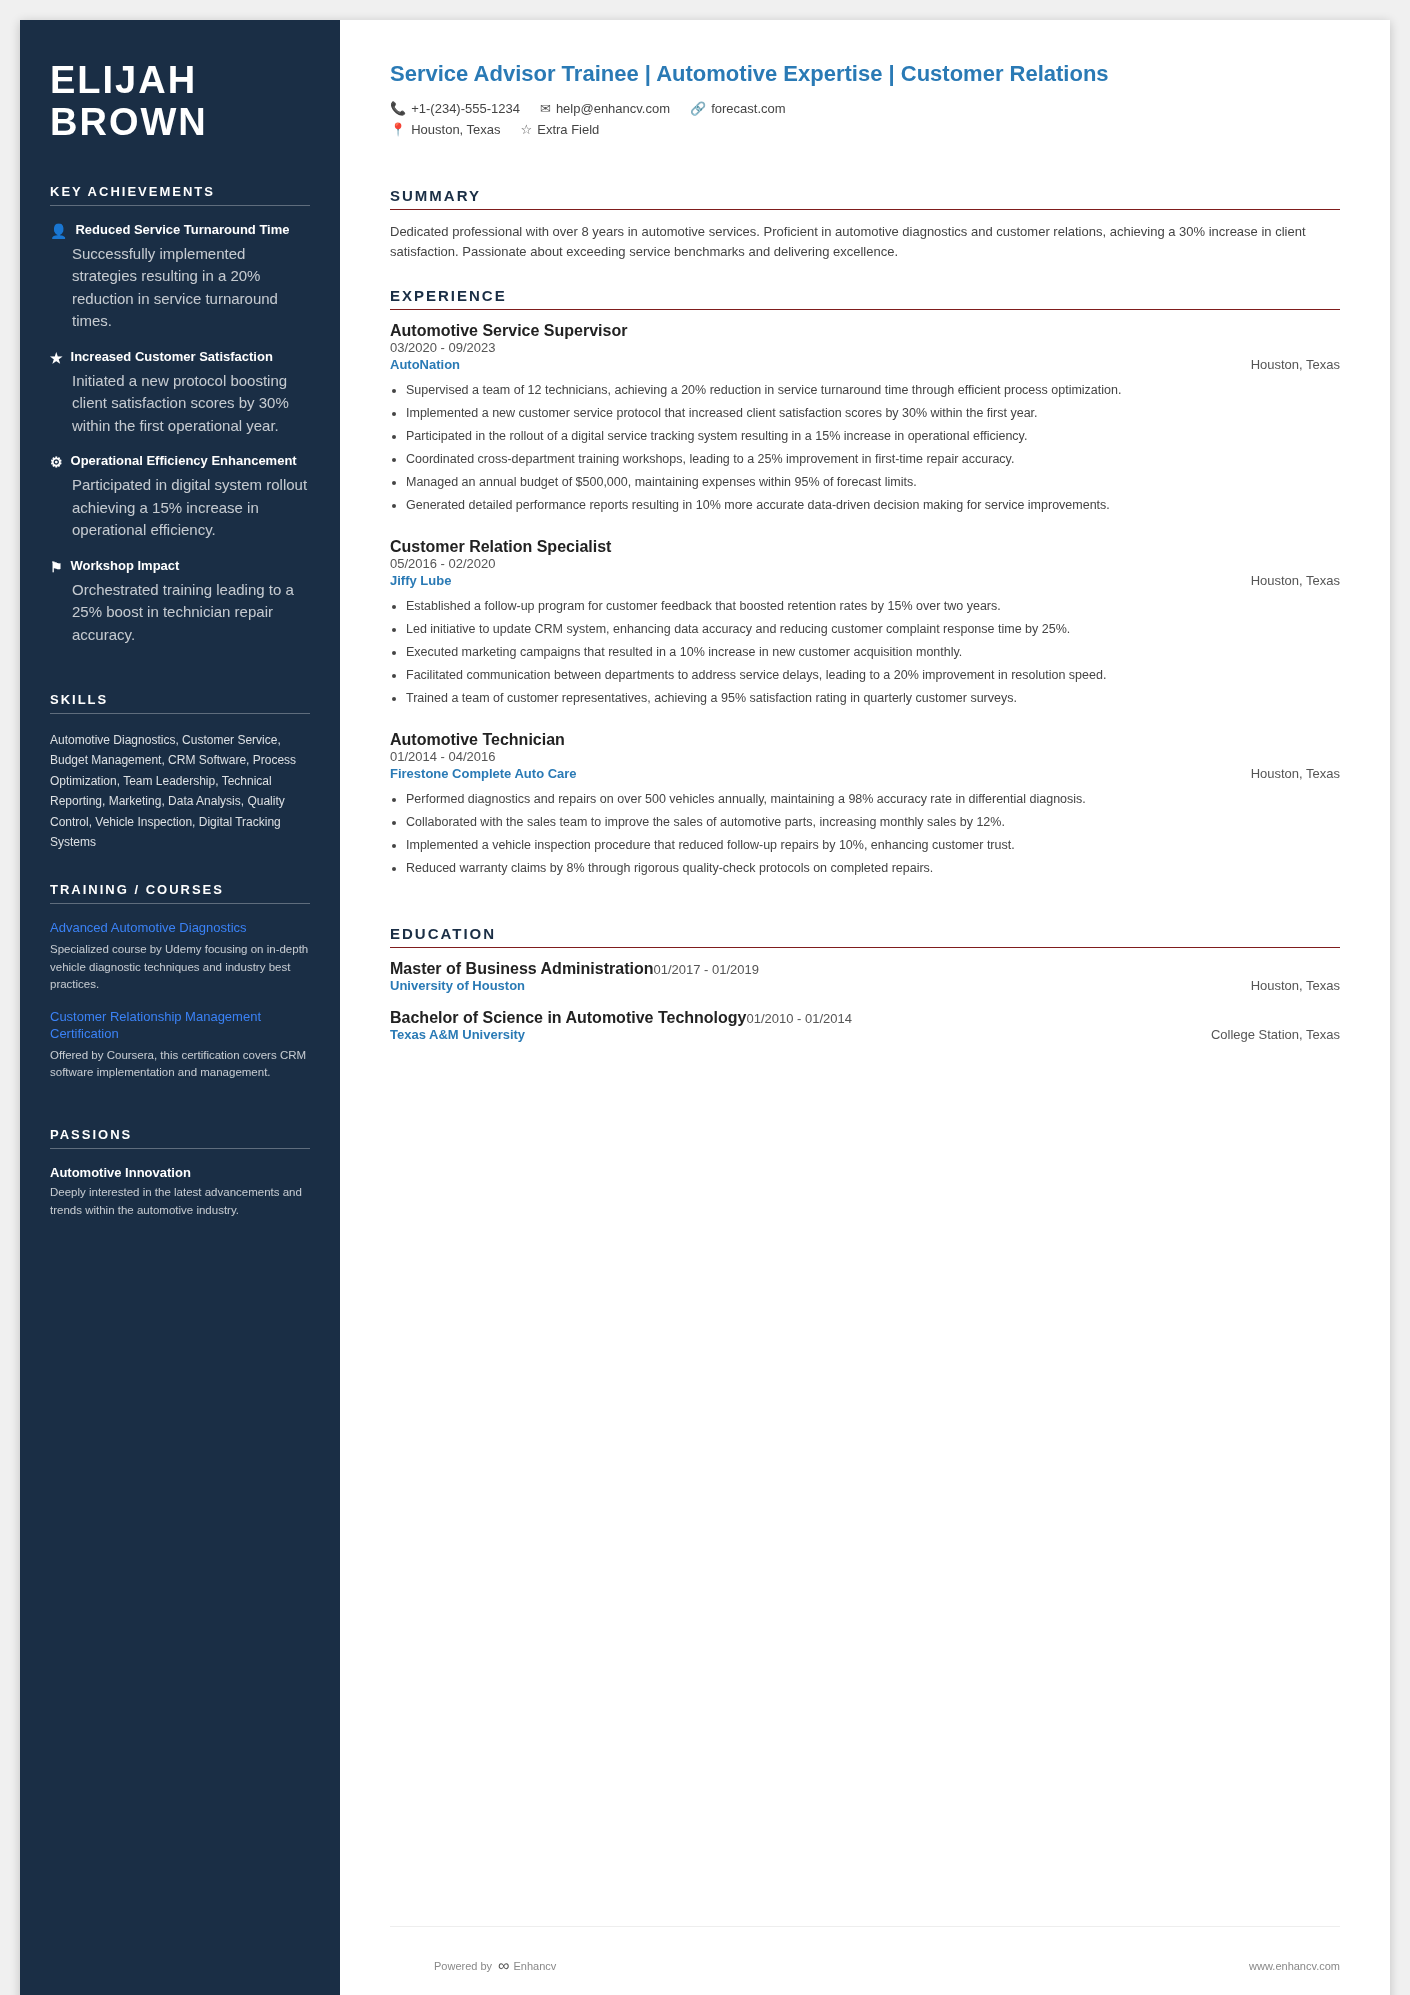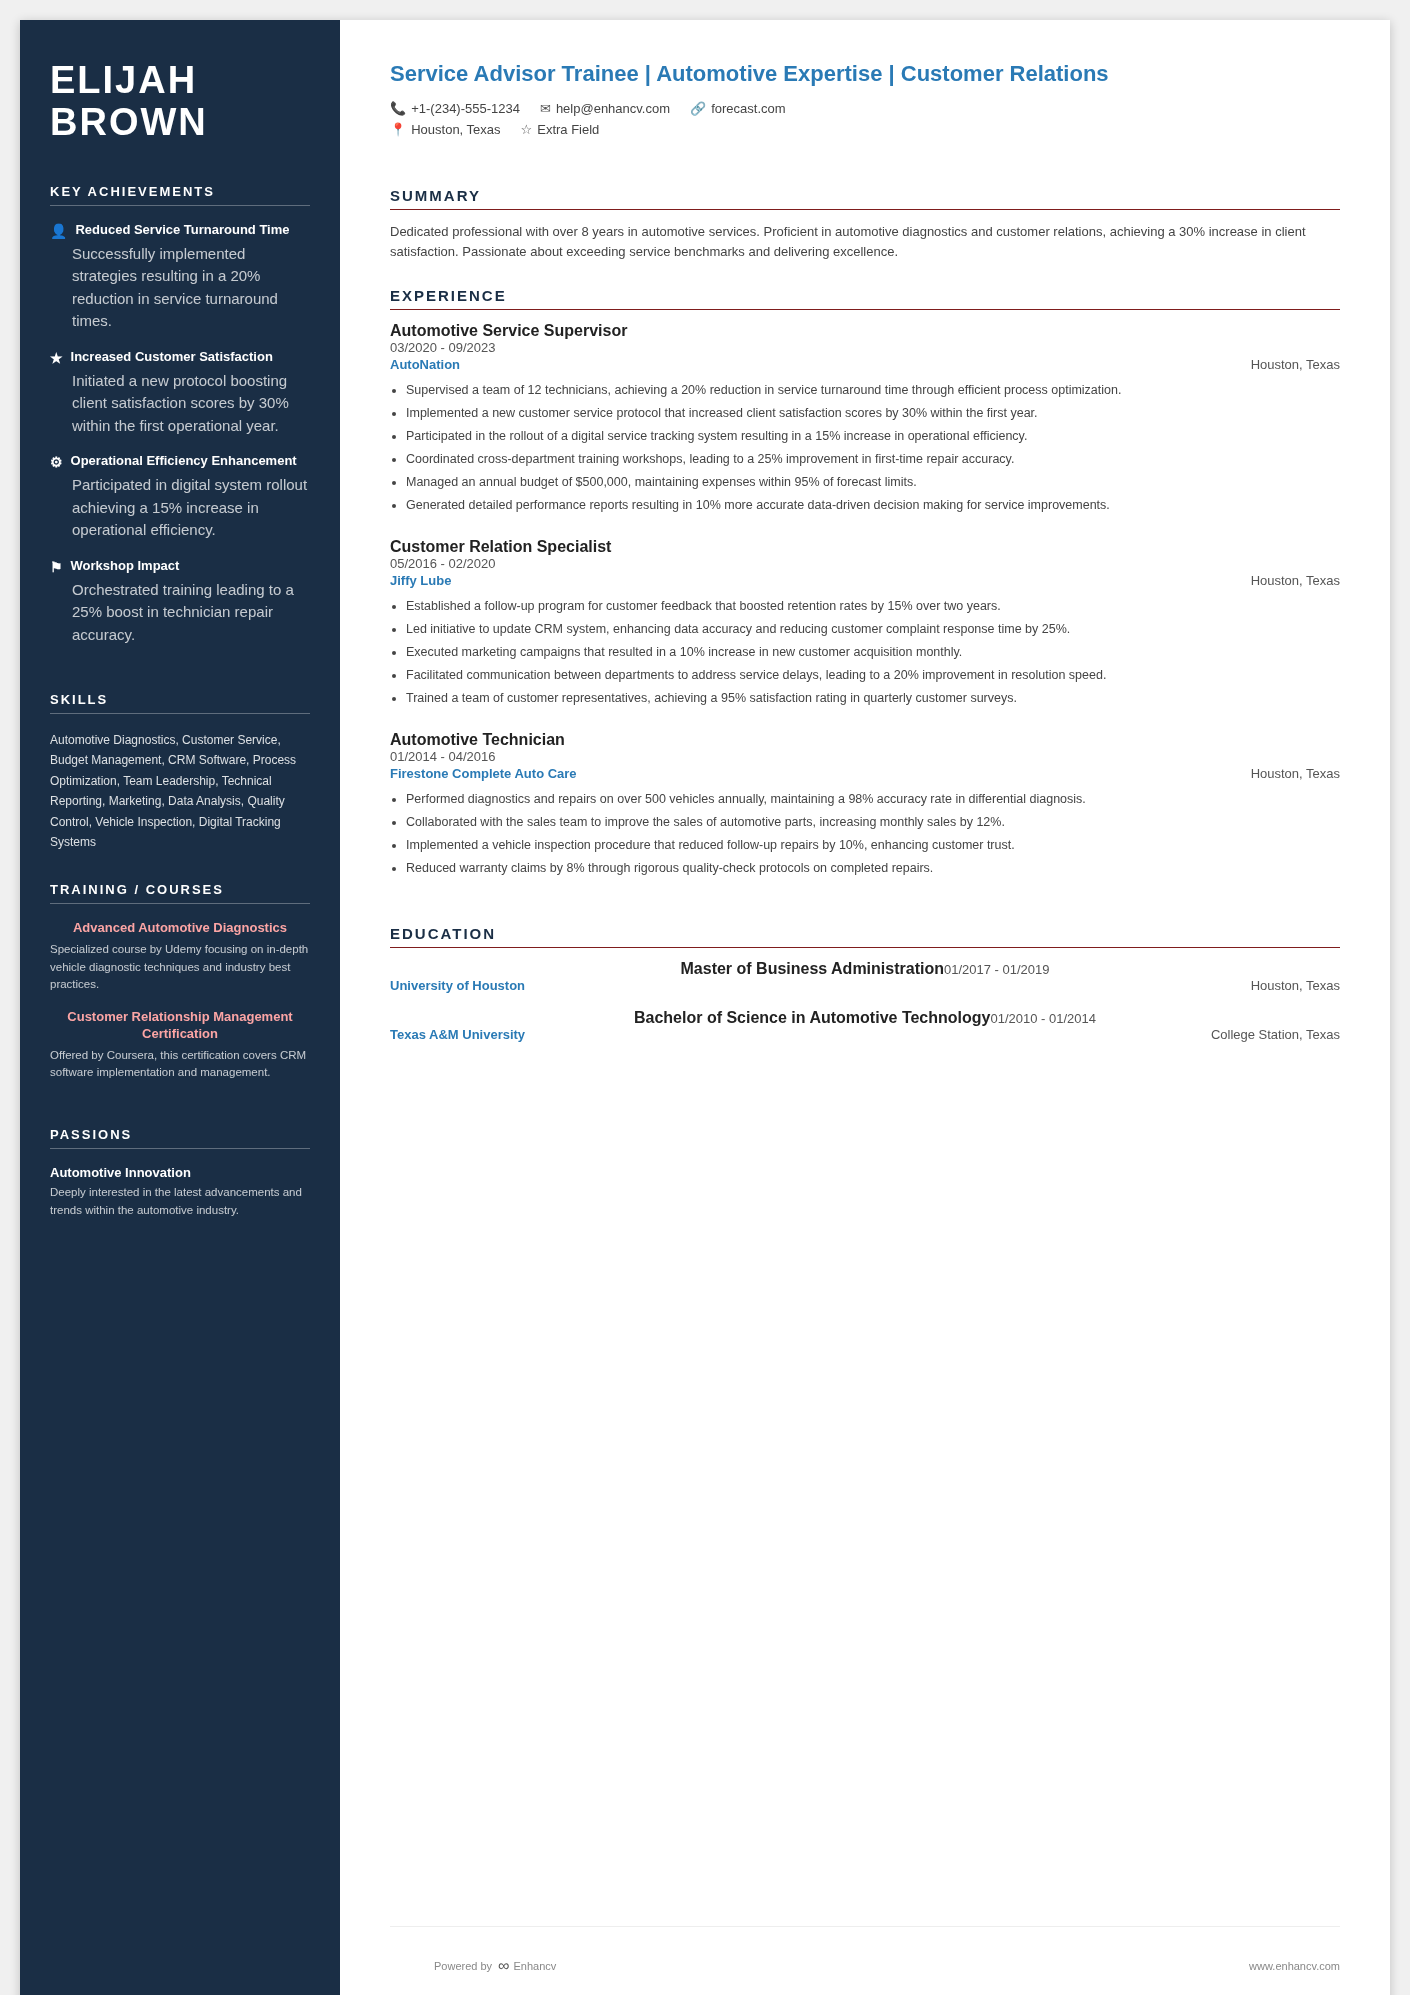--- a/index.html
+++ b/index.html
@@ -83,25 +83,24 @@
     .skills-text {
       font-size: 12px;
       color: rgba(255,255,255,0.85);
       line-height: 1.7;
     }
     .course-item {
       margin-bottom: 16px;
     }
     .course-title {
       font-size: 13px;
-      font-weight: 700;
-      color: #fca5a5;
+      font-weight: 400;
+      color: #3b82f6;
       margin-bottom: 4px;
       line-height: 1.3;
-      text-align: center;
     }
     .course-desc {
       font-size: 11.5px;
       color: rgba(255,255,255,0.75);
       line-height: 1.5;
     }
     .passion-title {
       font-size: 13px;
       font-weight: 700;
       color: white;
@@ -204,21 +203,21 @@
       font-size: 12.5px;
       color: #444;
       line-height: 1.6;
       margin-bottom: 3px;
     }
     .edu-item {
       margin-bottom: 16px;
     }
     .edu-header {
       display: flex;
-      justify-content: center;
+      justify-content: flex-start;
       align-items: baseline;
     }
     .edu-degree {
       font-size: 16px;
       font-weight: 700;
       color: #222;
       max-width: 70%;
     }
     .edu-dates {
       font-size: 13px;

